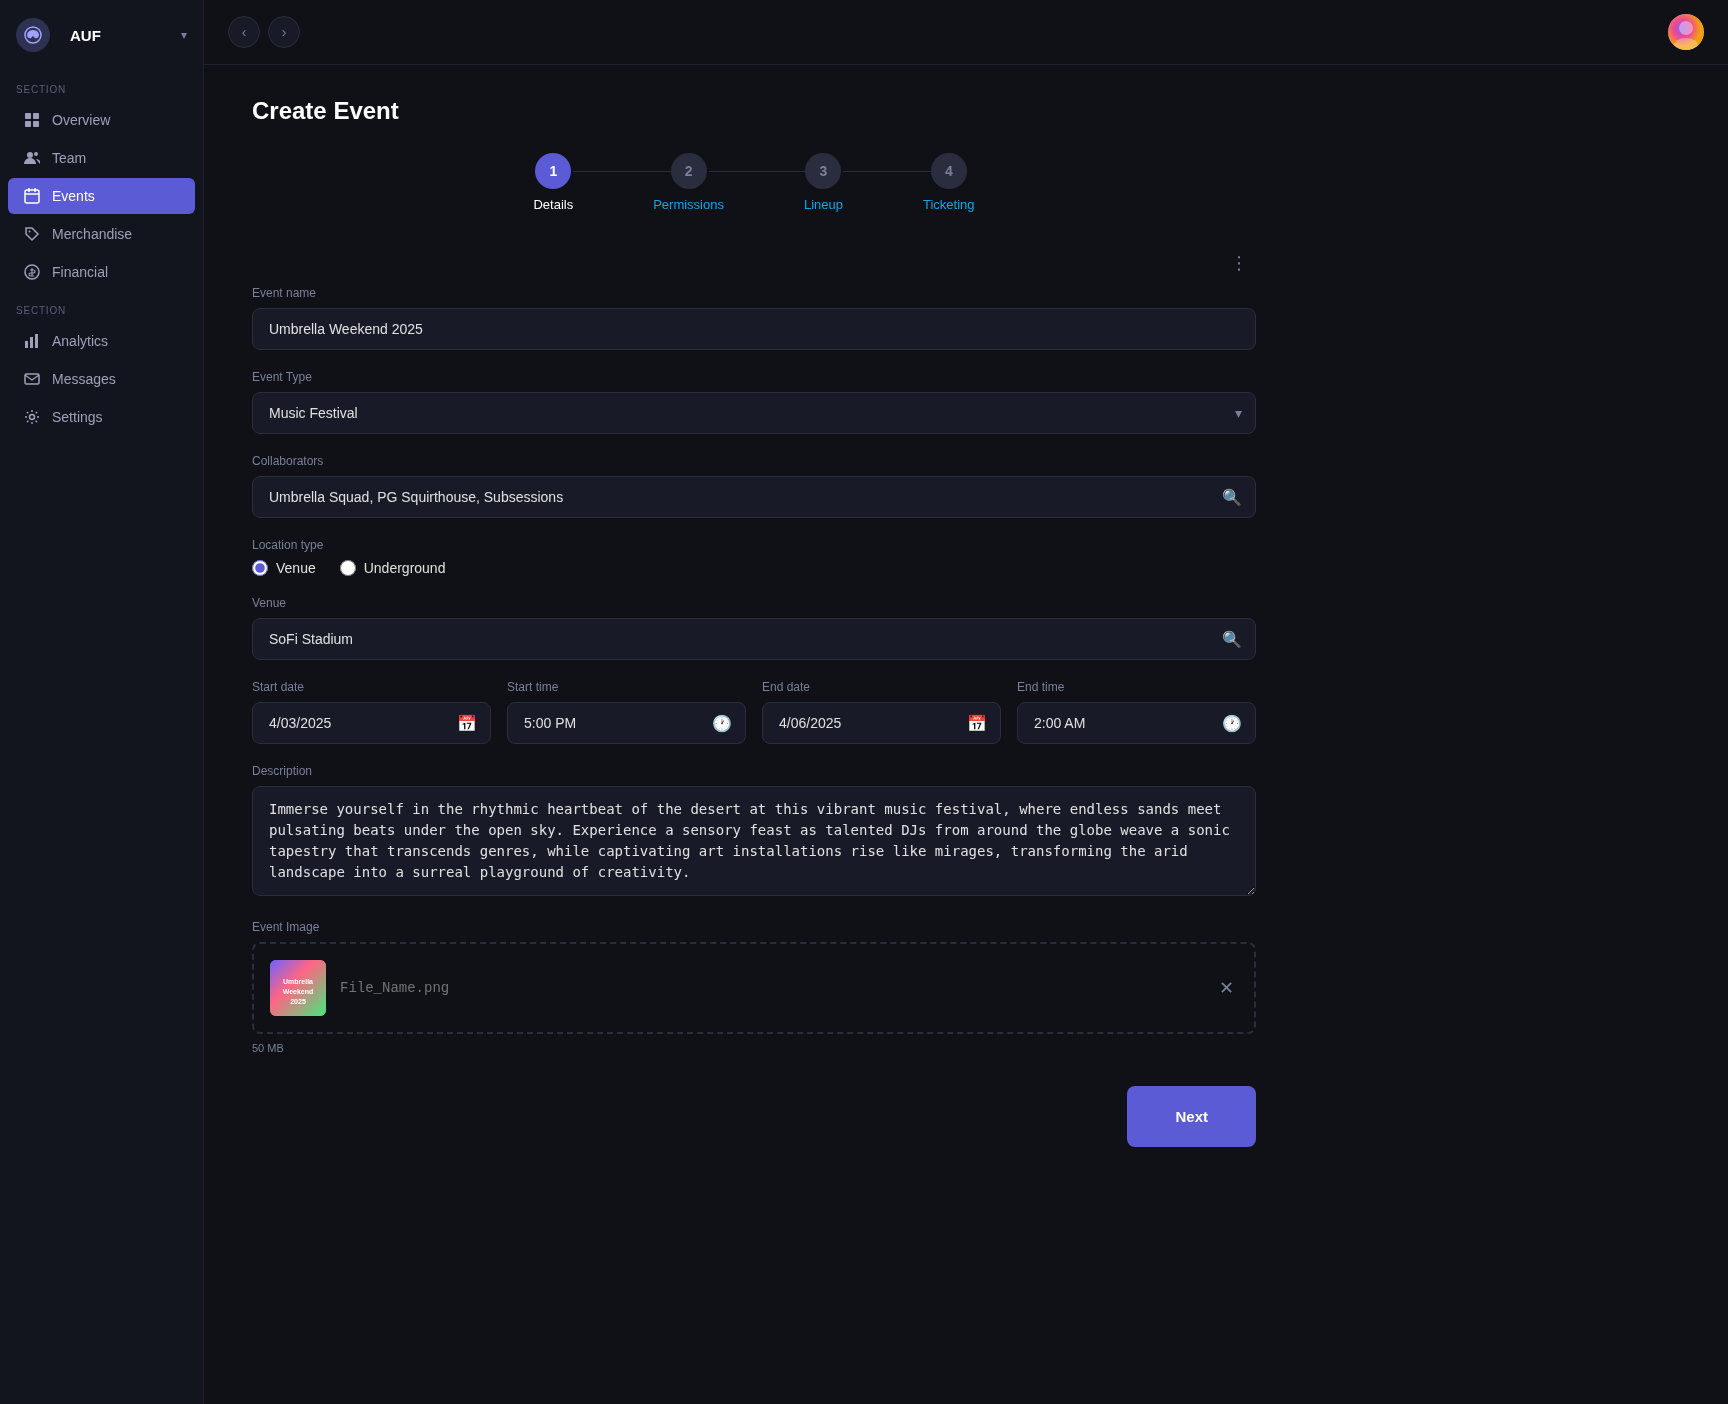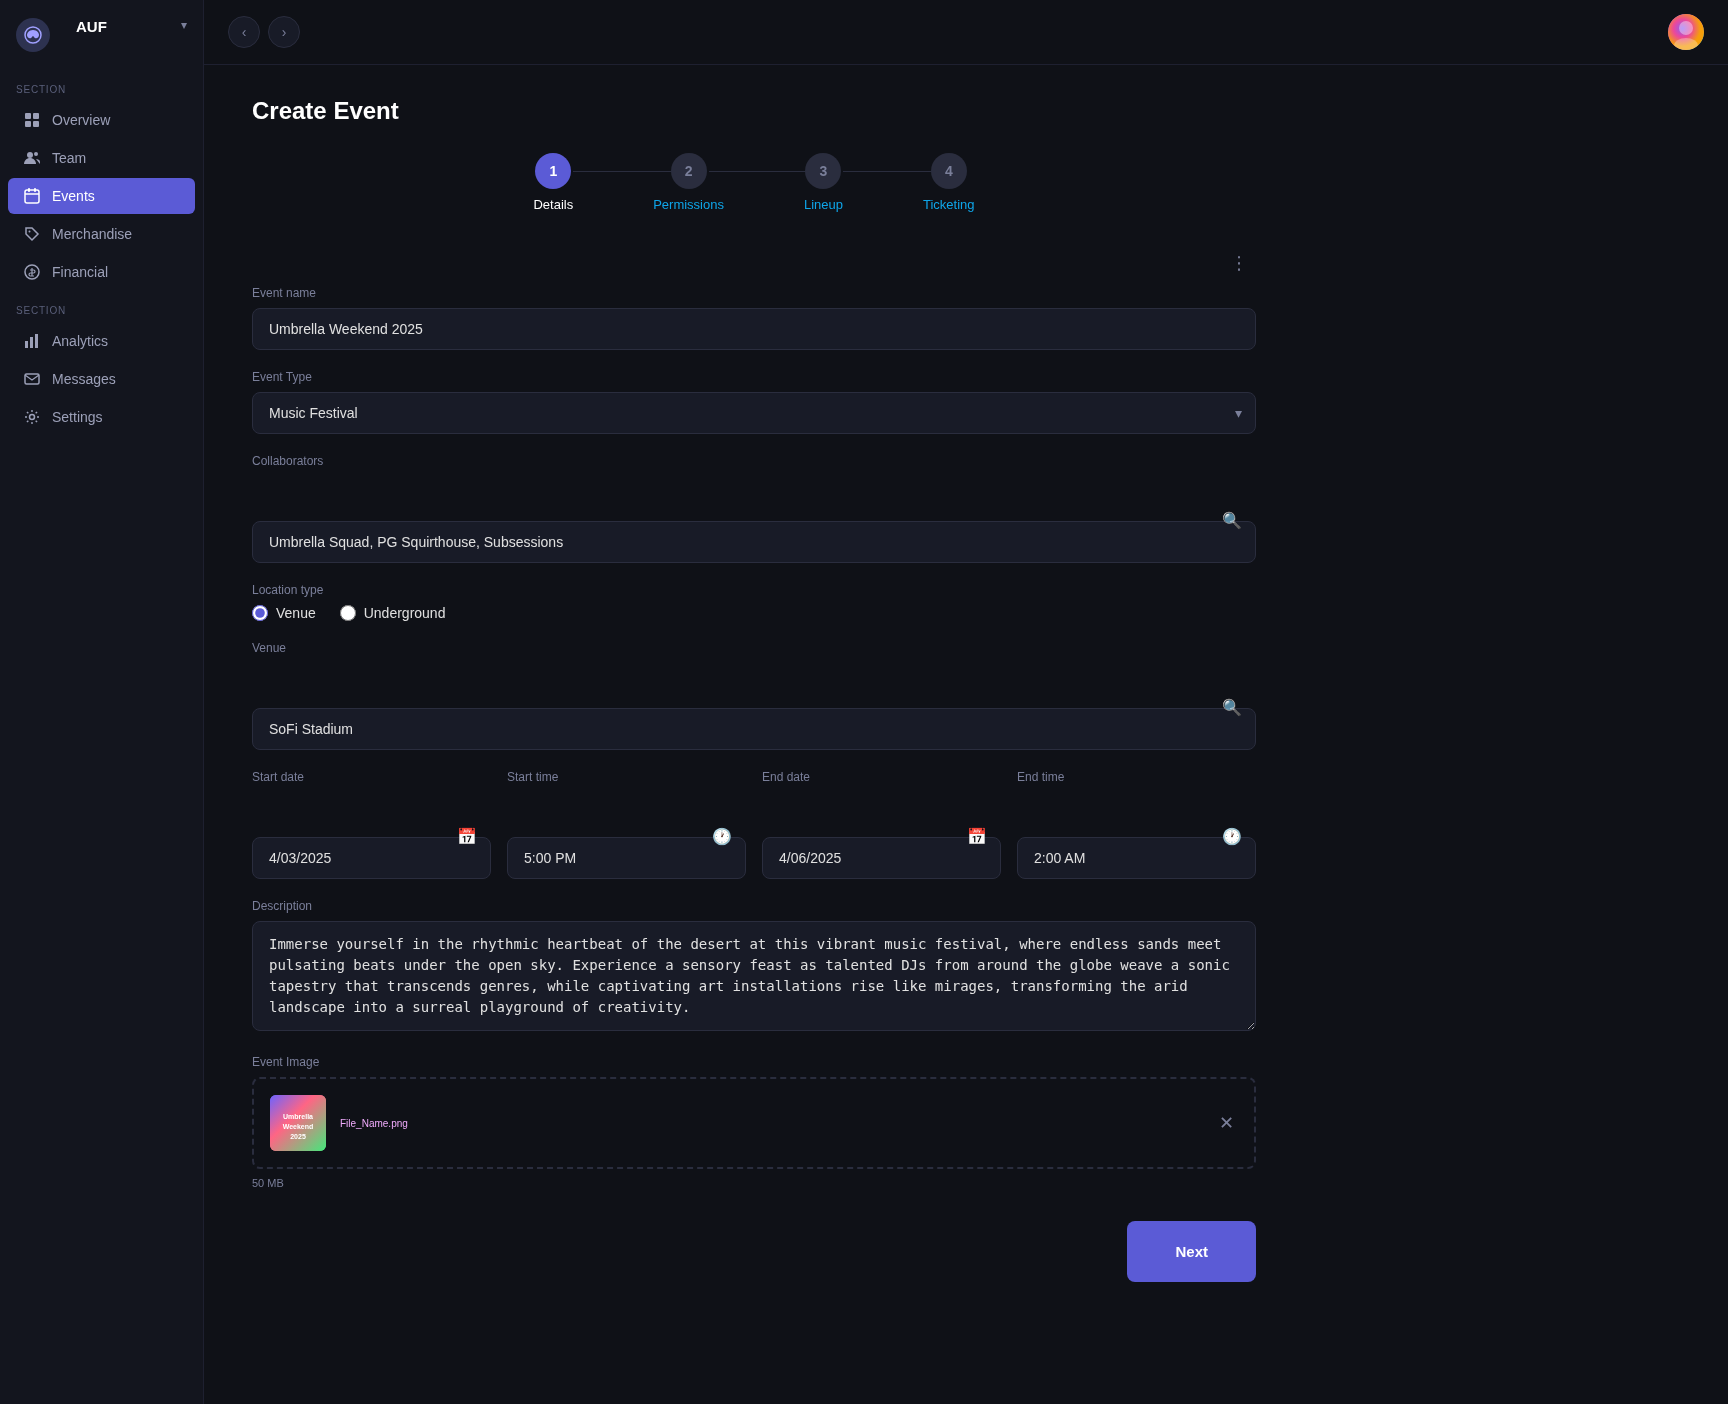--- a/index.html
+++ b/index.html
@@ -19,22 +19,22 @@
       background: #13151e;
       display: flex;
       flex-direction: column;
       padding: 0;
       border-right: 1px solid #1e2030;
       height: 100vh;
       overflow-y: auto;
     }
     .sidebar-logo {
       display: flex;
-      align-items: flex-start;
-      gap: 26px;
+      align-items: center;
+      gap: 20px;
       padding: 18px 16px 18px 16px;
       cursor: pointer;
     }
     .logo-circle {
       width: 34px;
       height: 34px;
       border-radius: 50%;
       background: #2d3250;
       display: flex;
       align-items: center;
@@ -252,21 +252,20 @@
       transform: translateY(-50%);
       color: #7a7f9a;
       pointer-events: none;
       font-size: 14px;
     }
     .form-input-icon-wrapper {
       position: relative;
     }
     .form-input-icon-wrapper .form-input {
       padding-right: 24px;
-      margin-top: 45px;
     }
     .form-input-icon-wrapper .icon-right {
       position: absolute;
       right: 14px;
       top: 50%;
       transform: translateY(-50%);
       color: #7a7f9a;
       font-size: 16px;
       pointer-events: none;
     }
@@ -335,22 +334,23 @@
       align-items: center;
       justify-content: center;
       font-size: 9px;
       color: #fff;
       font-weight: 700;
       text-align: center;
       line-height: 1.2;
     }
     .file-name {
       flex: 1;
-      font-size: 10px;
-      color: #f0abfc;
+      font-size: 14px;
+      color: #737373;
+      font-family: Liberation Mono, monospace;
     }
     .file-remove-btn {
       background: none;
       border: none;
       color: #7a7f9a;
       cursor: pointer;
       font-size: 18px;
       padding: 4px;
     }
     .file-size-label {

